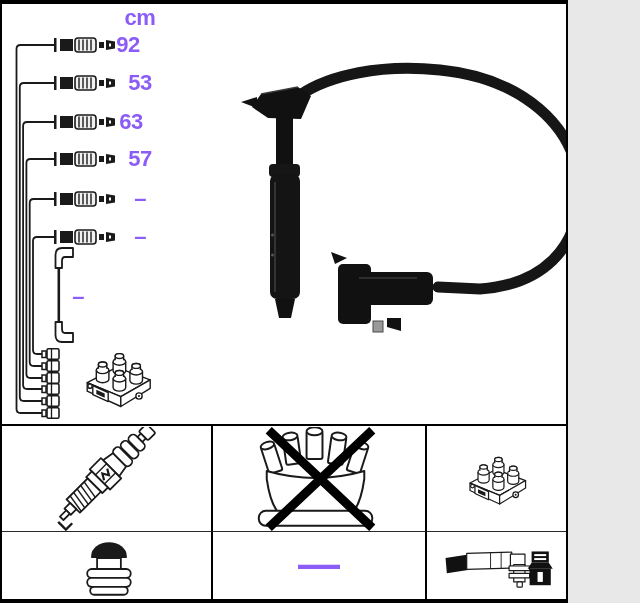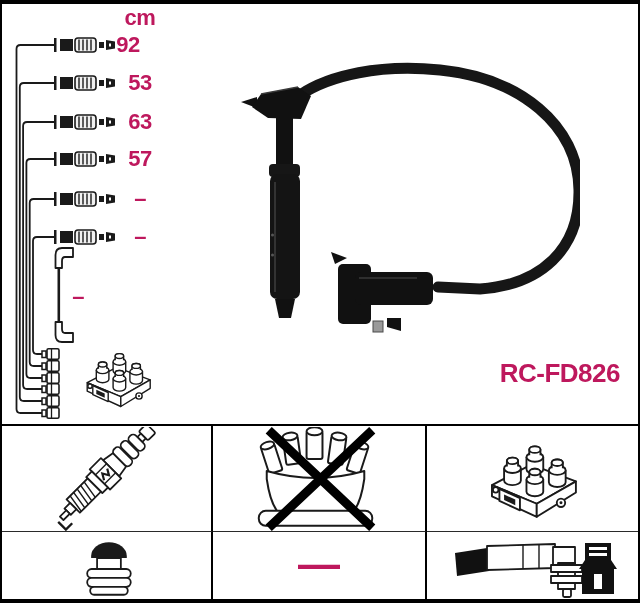--- a/index.html
+++ b/index.html
@@ -1,17 +1,17 @@
 <!DOCTYPE html>
 <html><head>
 <meta charset="utf-8">
 <style>
   html,body{margin:0;padding:0;background:#e8e8e8;}
-  .page{position:relative;width:640px;height:603px;background:#fff;overflow:hidden;
-        font-family:"Liberation Sans",sans-serif;color:#be185d;}
+  .page{position:relative;width:568px;height:603px;background:#fff;overflow:hidden;
+        font-family:"Liberation Sans",sans-serif;color:#8b5cf6;}
   .frame{position:absolute;inset:0;border-style:solid;border-color:#000;
          border-width:4px 2px 4px 2px;pointer-events:none;z-index:50;}
   .abs{position:absolute;}
   .mlabel{position:absolute;width:48px;height:22px;display:flex;align-items:center;
           justify-content:center;font-weight:bold;font-size:22px;letter-spacing:-0.5px;}
   .codes{position:absolute;right:20px;top:358px;text-align:right;line-height:1.2;}
   .code-main{font-weight:bold;font-size:26px;letter-spacing:-0.5px;}
   .code-stock{font-weight:bold;font-size:19px;letter-spacing:-0.3px;}
   .legend{position:absolute;left:0;right:0;top:424px;bottom:0;background:#fff;
           border-top:2px solid #000;display:grid;
@@ -130,21 +130,21 @@
       <path d="M58.8 266 V324" stroke="#1a1a1a" stroke-width="2.6"></path>
       <path d="M55.5 268 V255 Q55.5 248 62 248 H73 V257 H65 Q62 257 62 261 V268 Z" fill="#fff" stroke="#1a1a1a" stroke-width="1.8" stroke-linejoin="round"></path>
       <path d="M55.5 322 V335 Q55.5 342 62 342 H73 V333 H65 Q62 333 62 329 V322 Z" fill="#fff" stroke="#1a1a1a" stroke-width="1.8" stroke-linejoin="round"></path>
     </g>
     <use href="#sym-coil-pack" x="76" y="342" width="84" height="73"></use>
   </svg>
 
   <div class="mlabel" style="left:116px;top:7px">cm</div>
   <div class="mlabel" style="left:104px;top:34px">92</div>
   <div class="mlabel" style="left:116px;top:72px">53</div>
-  <div class="mlabel" style="left:116px;top:111px">63</div>
+  <div class="mlabel" style="left:107px;top:111px">63</div>
   <div class="mlabel" style="left:116px;top:148px">57</div>
   <div class="mlabel" style="left:116px;top:188px">–</div>
   <div class="mlabel" style="left:116px;top:226px">–</div>
   <div class="mlabel" style="left:62px;top:286px;width:32px">–</div>
 
   <svg class="abs" style="left:235px;top:50px" width="345" height="290" viewBox="0 0 345 290">
     <path d="M65 45 C95 25 145 14 205 20 C285 28 343 75 344 140 C345 200 305 235 245 239 L203 237" fill="none" stroke="#161616" stroke-width="11" stroke-linecap="round"></path>
     <g>
       <polygon points="6,52 22,47 22,58" fill="#111"></polygon>
       <polygon points="17,57 26,44 63,37 76,46 66,69 33,68" fill="#111"></polygon>
@@ -161,21 +161,20 @@
       <polygon points="100,214 96,202 112,208" fill="#111"></polygon>
       <rect x="103" y="214" width="33" height="60" rx="5" fill="#111"></rect>
       <rect x="120" y="222" width="78" height="33" rx="6" fill="#111"></rect>
       <path d="M124 228 h58" stroke="#2e2e2e" stroke-width="2"></path>
       <rect x="138" y="271" width="10" height="11" fill="#9a9a9a" stroke="#4a4a4a" stroke-width="1"></rect>
       <polygon points="152,268 166,268 166,281 152,277" fill="#111"></polygon>
     </g>
   </svg>
 
   <div class="codes">
-    <div class="code-main">RC-FD826</div>
   </div>
 
   <div class="legend">
     <div class="cell r b">
       <svg width="213" height="104" viewBox="0 0 213 104">
         <g transform="translate(104,50) rotate(45)">
           <use href="#sym-spark-plug" x="-22" y="-70" width="44" height="140"></use>
         </g>
       </svg>
     </div>

